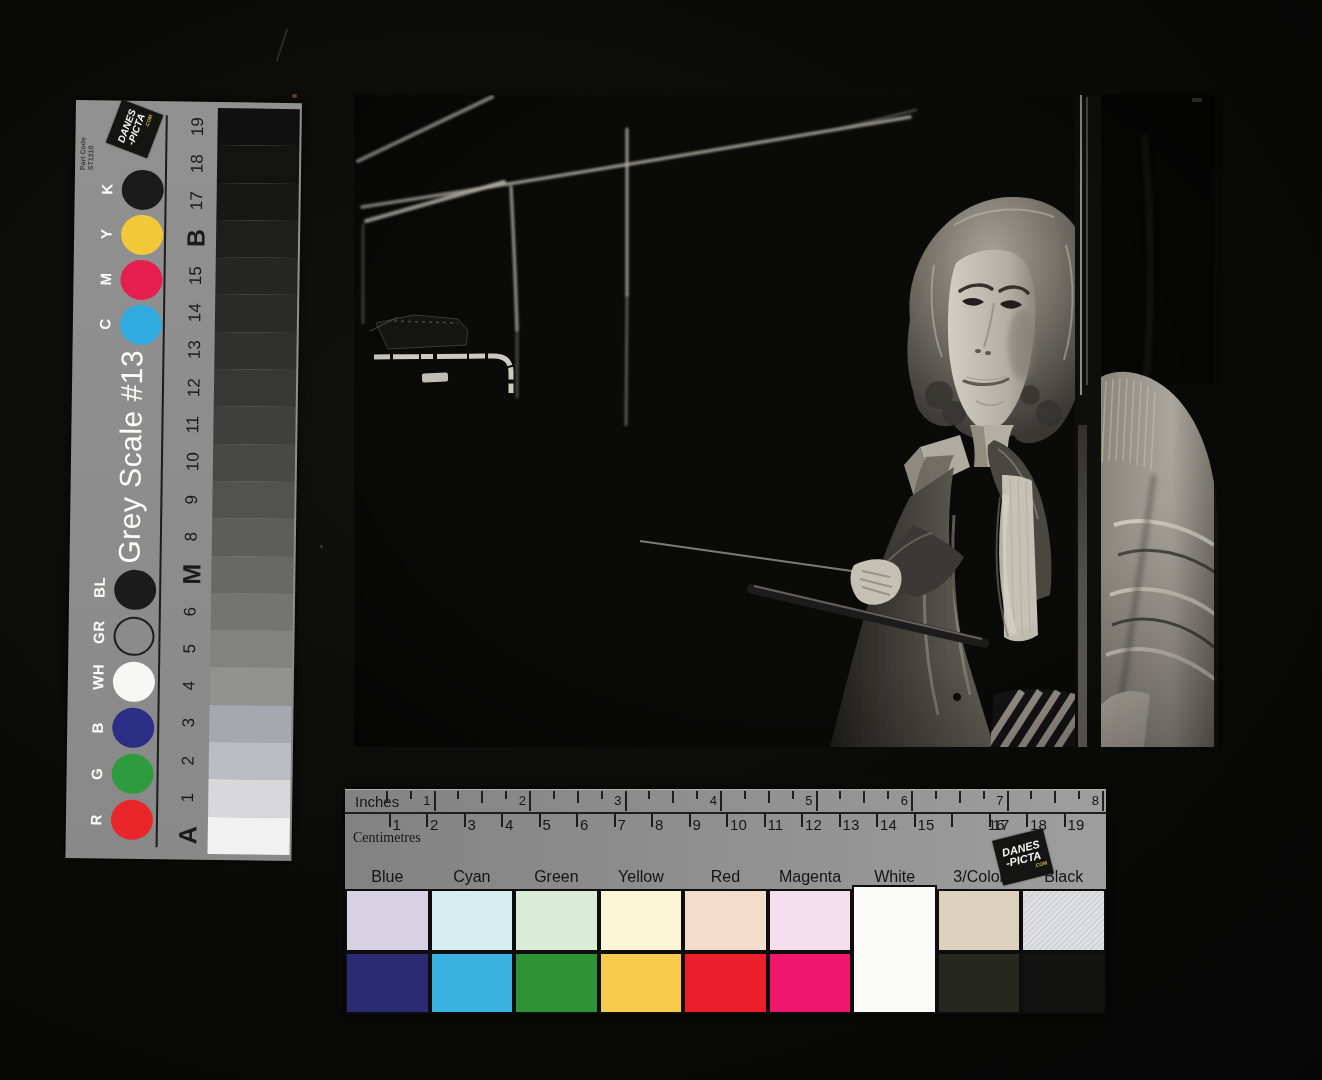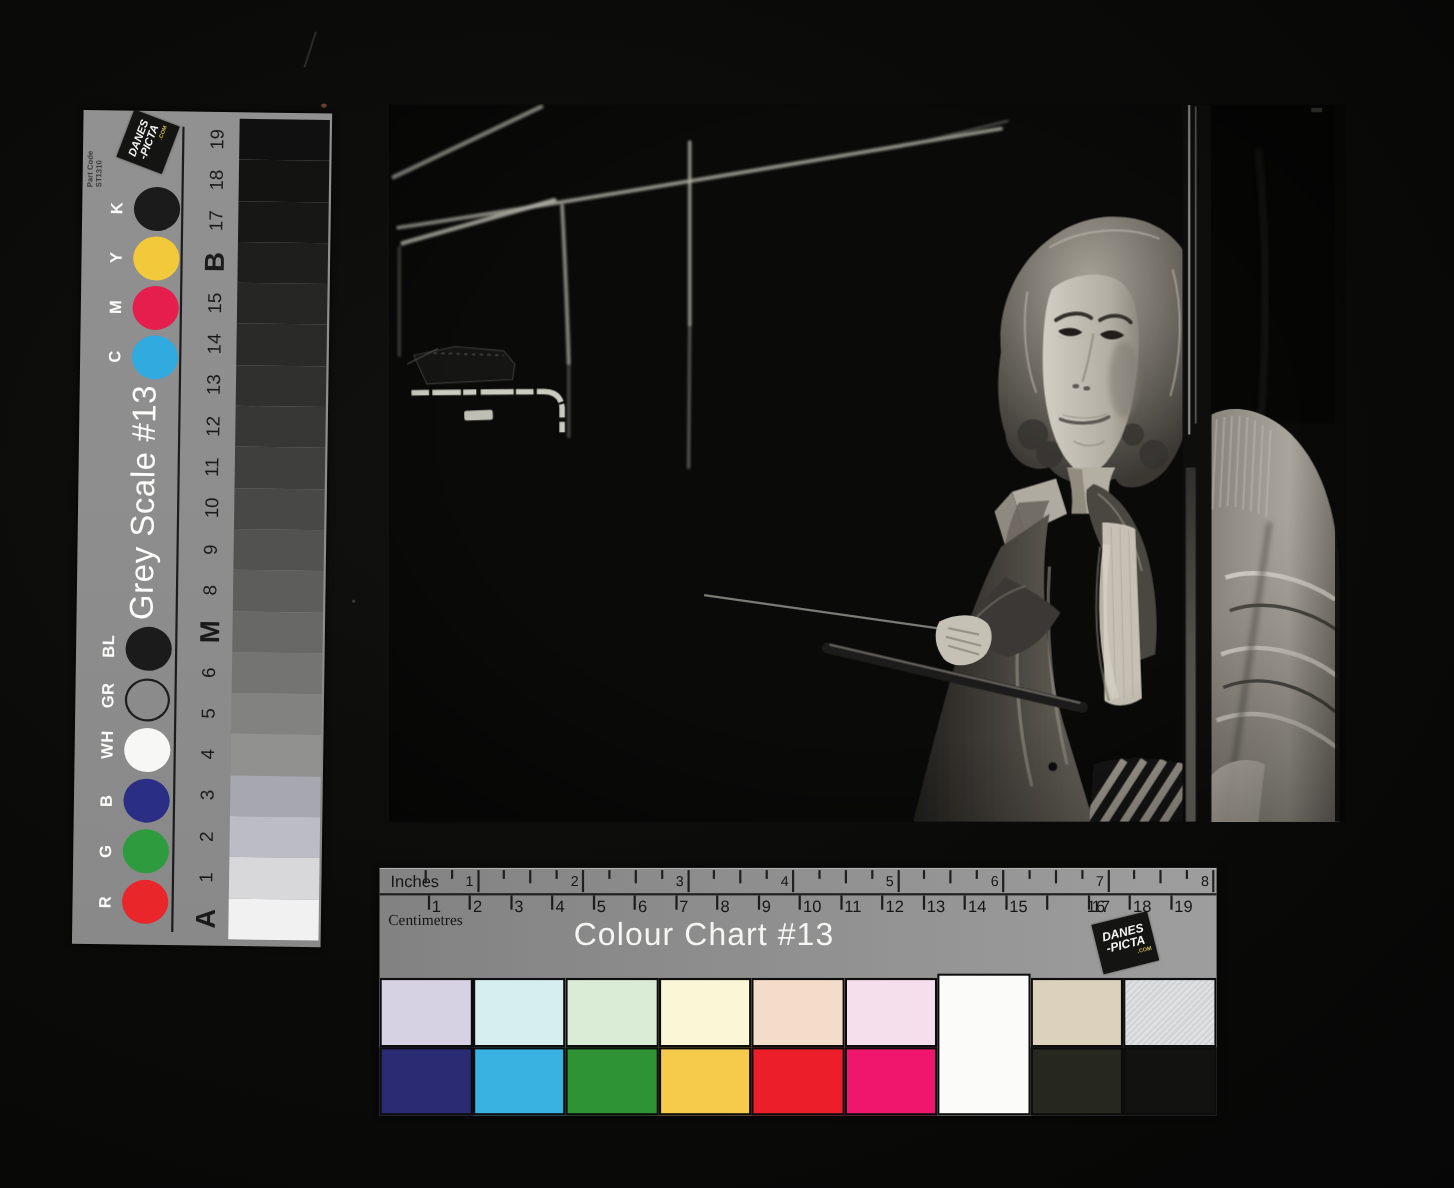--- a/index.html
+++ b/index.html
@@ -493,26 +493,36 @@
       <div class="cm-num" style="left: 572.6px;">15</div>
       <div class="tick-cm" style="left: 606.1px;"></div>
       <div class="cm-num" style="left: 614px; margin-left: 29px;">16</div>
       <div class="tick-cm" style="left: 643.6px;"></div>
       <div class="cm-num" style="left: 647.6px;">17</div>
       <div class="tick-cm" style="left: 681.1px;"></div>
       <div class="cm-num" style="left: 685.1px;">18</div>
       <div class="tick-cm" style="left: 718.6px;"></div>
       <div class="cm-num" style="left: 722.6px;">19</div>
     </div>
-  <div class="chart-title">Colour Chart #13</div>
   <div class="dp-logo">
     <span>DANES</span>
     <span>-PICTA</span>
     <span class="dp-com">.COM</span>
   </div>
+  <div class="chart-labels">
+      <div class="chart-col-label" style="left: 0px; width: 84.5556px;">Blue</div>
+      <div class="chart-col-label" style="left: 84.5556px; width: 84.5556px;">Cyan</div>
+      <div class="chart-col-label" style="left: 169.111px; width: 84.5556px;">Green</div>
+      <div class="chart-col-label" style="left: 253.667px; width: 84.5556px;">Yellow</div>
+      <div class="chart-col-label" style="left: 338.222px; width: 84.5556px;">Red</div>
+      <div class="chart-col-label" style="left: 422.778px; width: 84.5556px;">Magenta</div>
+      <div class="chart-col-label" style="left: 507.333px; width: 84.5556px;">White</div>
+      <div class="chart-col-label" style="left: 591.889px; width: 84.5556px;">3/Color</div>
+      <div class="chart-col-label" style="left: 676.444px; width: 84.5556px;">Black</div>
+    </div>
   <div class="chart-patches">
       <div class="chart-col" style="left: 0px; width: 84.5556px;">
         <div class="chart-patch-top" style="background: rgb(214, 210, 228);"></div>
         <div class="chart-patch-bottom" style="background: rgb(43, 43, 115);"></div>
       </div>
       <div class="chart-col" style="left: 84.5556px; width: 84.5556px;">
         <div class="chart-patch-top" style="background: rgb(214, 238, 240);"></div>
         <div class="chart-patch-bottom" style="background: rgb(57, 177, 225);"></div>
       </div>
       <div class="chart-col" style="left: 169.111px; width: 84.5556px;">

